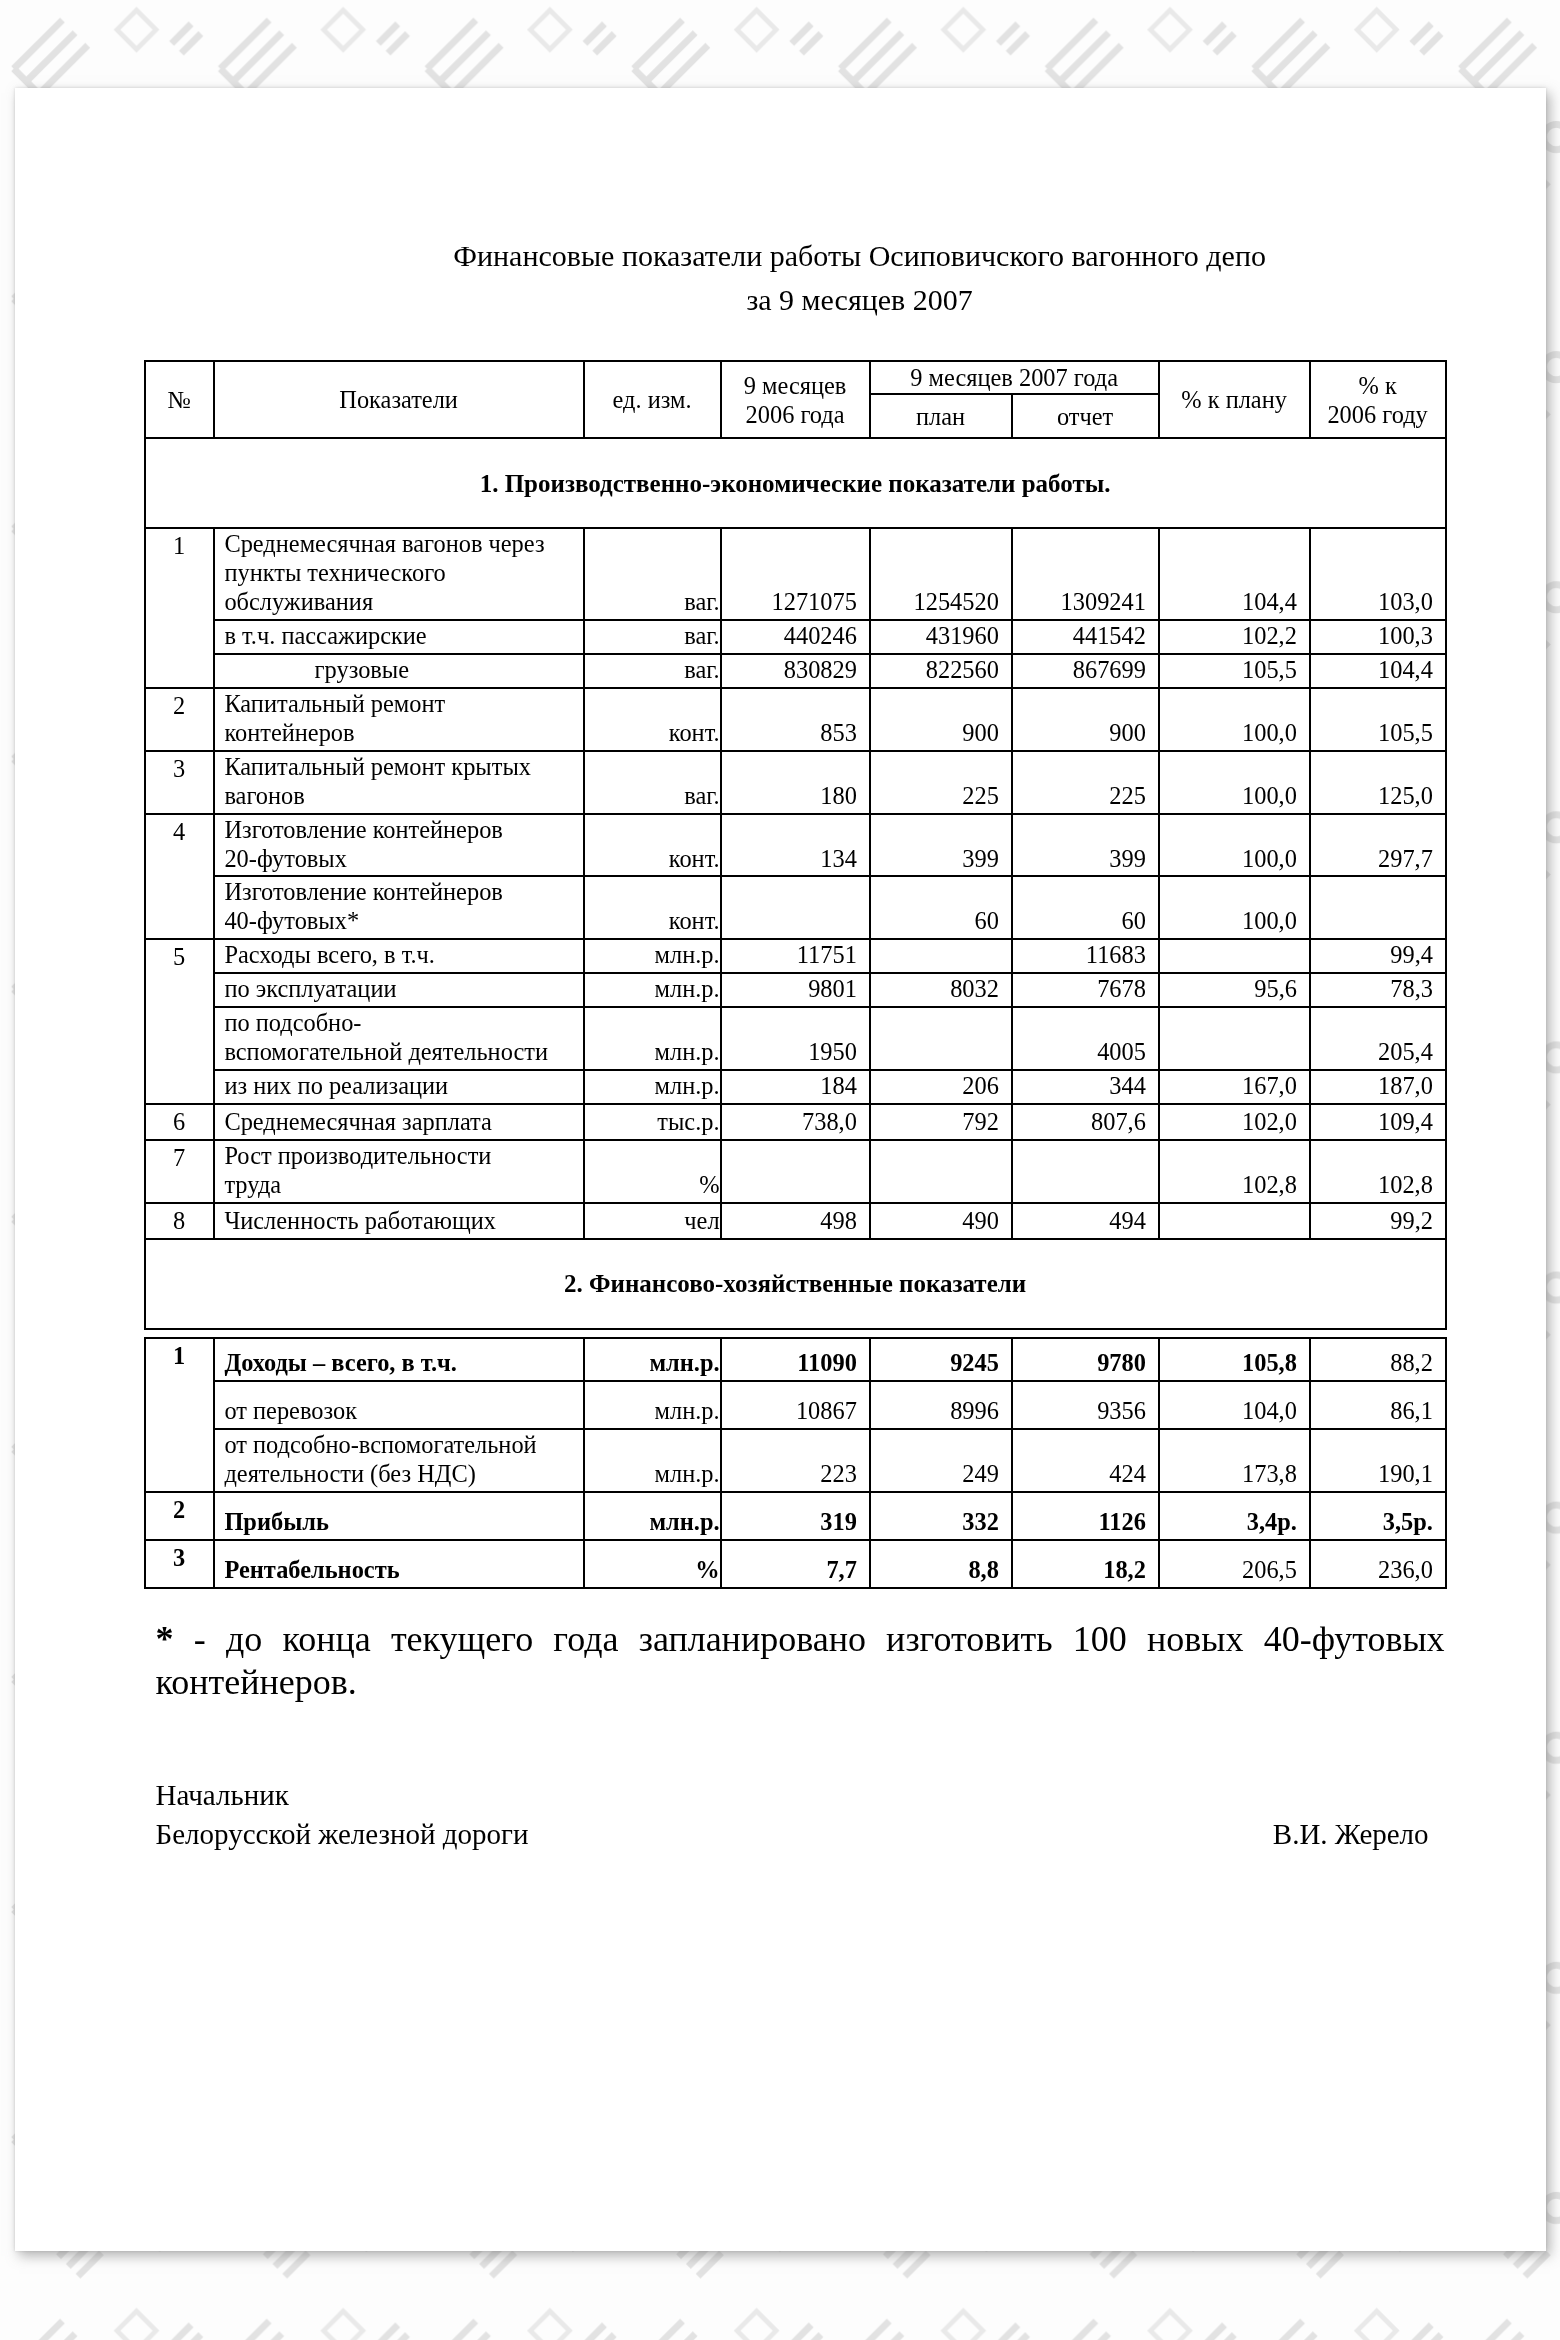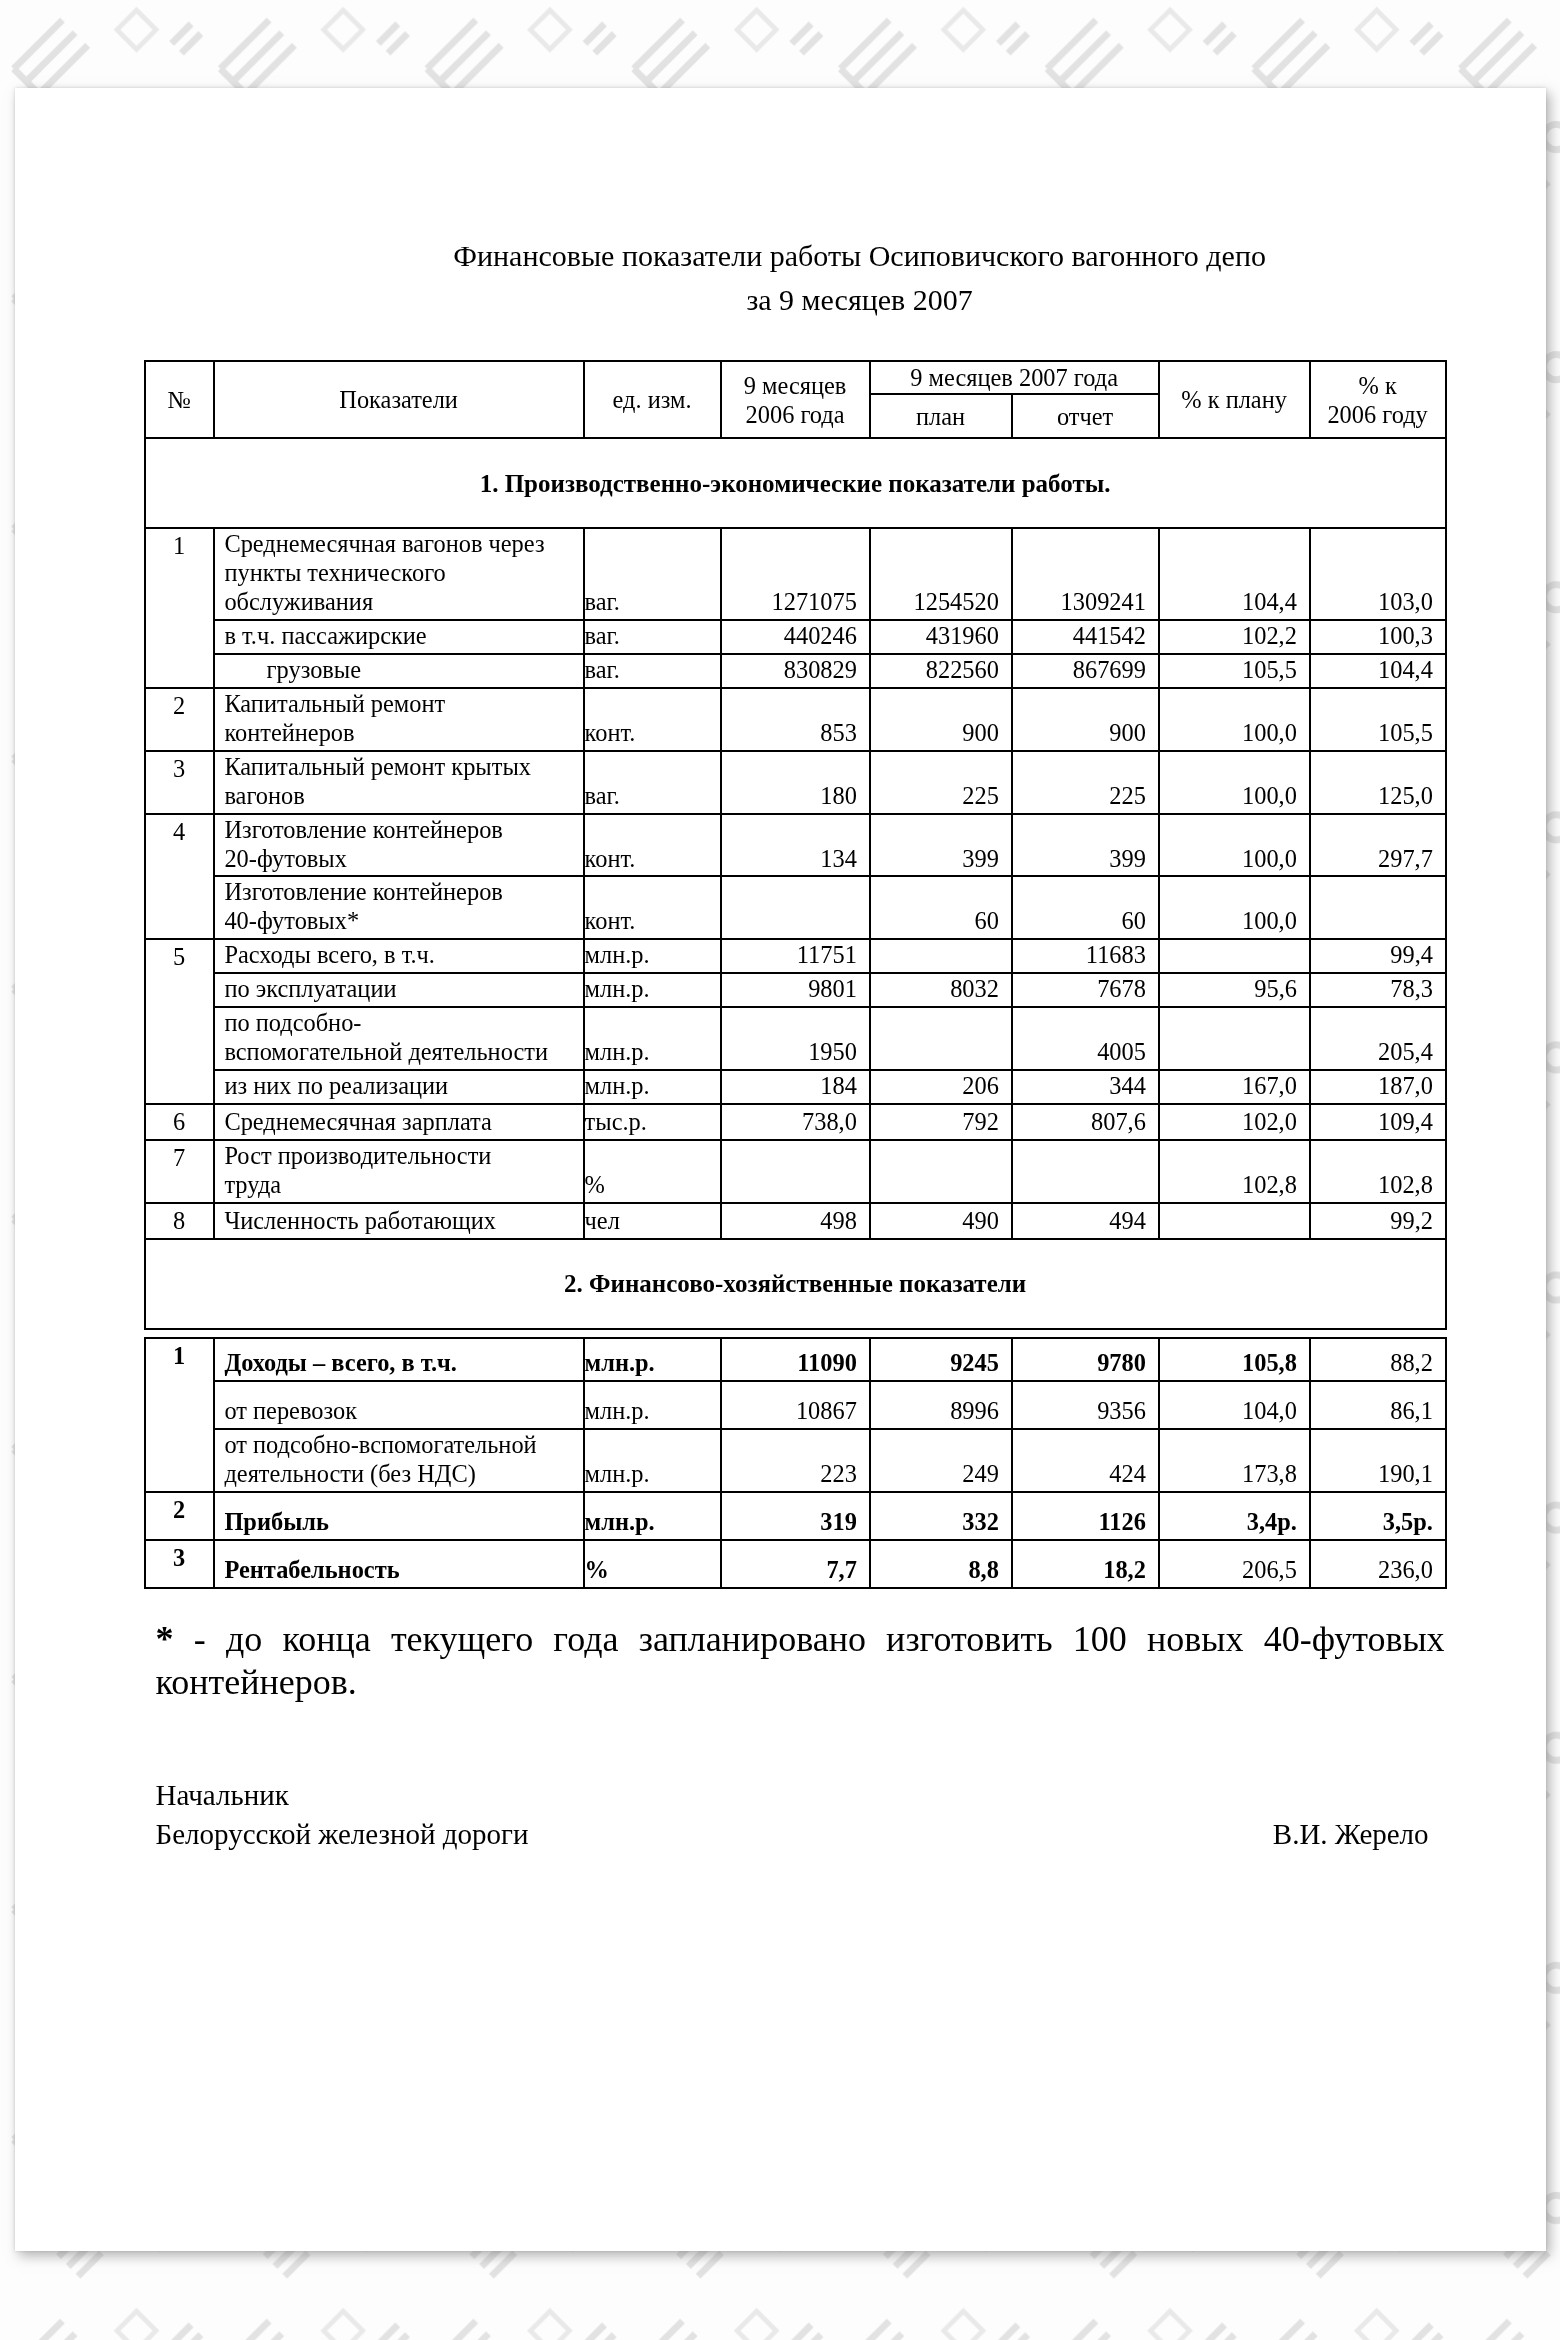--- a/index.html
+++ b/index.html
@@ -21,26 +21,26 @@
   table { border-collapse:collapse; table-layout:fixed; width:1301px; margin-left:129px; }
   .t1 { margin-top:38px; }
   .t2 { margin-top:7.8px; }
   th,td { border:2px solid #000; font-size:24.4px; line-height:29px; overflow:hidden; }
   th { font-weight:normal; text-align:center; vertical-align:middle; padding:1px 2px; }
   tr.hr1 { height:30px; }
   tr.hr2 { height:44px; }
   td { vertical-align:bottom; padding:0 0 2.9px 0; }
   td.num { text-align:center; vertical-align:top; padding-top:2px; }
   td.lbl { text-align:left; padding-left:9.8px; padding-right:5.9px; }
-  td.unit { text-align:left; }
+  td.unit { text-align:right; }
   td.val { text-align:right; padding-right:11.7px; }
   td.sec-title { text-align:center; vertical-align:middle; font-weight:bold;
                  font-size:25px; height:88px; padding:0; }
   .b { font-weight:bold; }
-  td.indent { padding-left:52px; }
+  td.indent { padding-left:100px; }
   tr.s  { height:33px; }
   tr.d  { height:62px; }
   tr.t3 { height:92px; }
   tr.tall { height:43px; }
   tr.m  { height:48px; }
   .footnote { margin:29px 0 16px 141px; width:1289px; font-size:36px; line-height:43px; }
   .footnote .j { text-align:justify; text-align-last:justify; }
   .signature {
     margin:72px 0 0 141px; width:1273px;
     display:flex; justify-content:space-between; align-items:flex-end;

